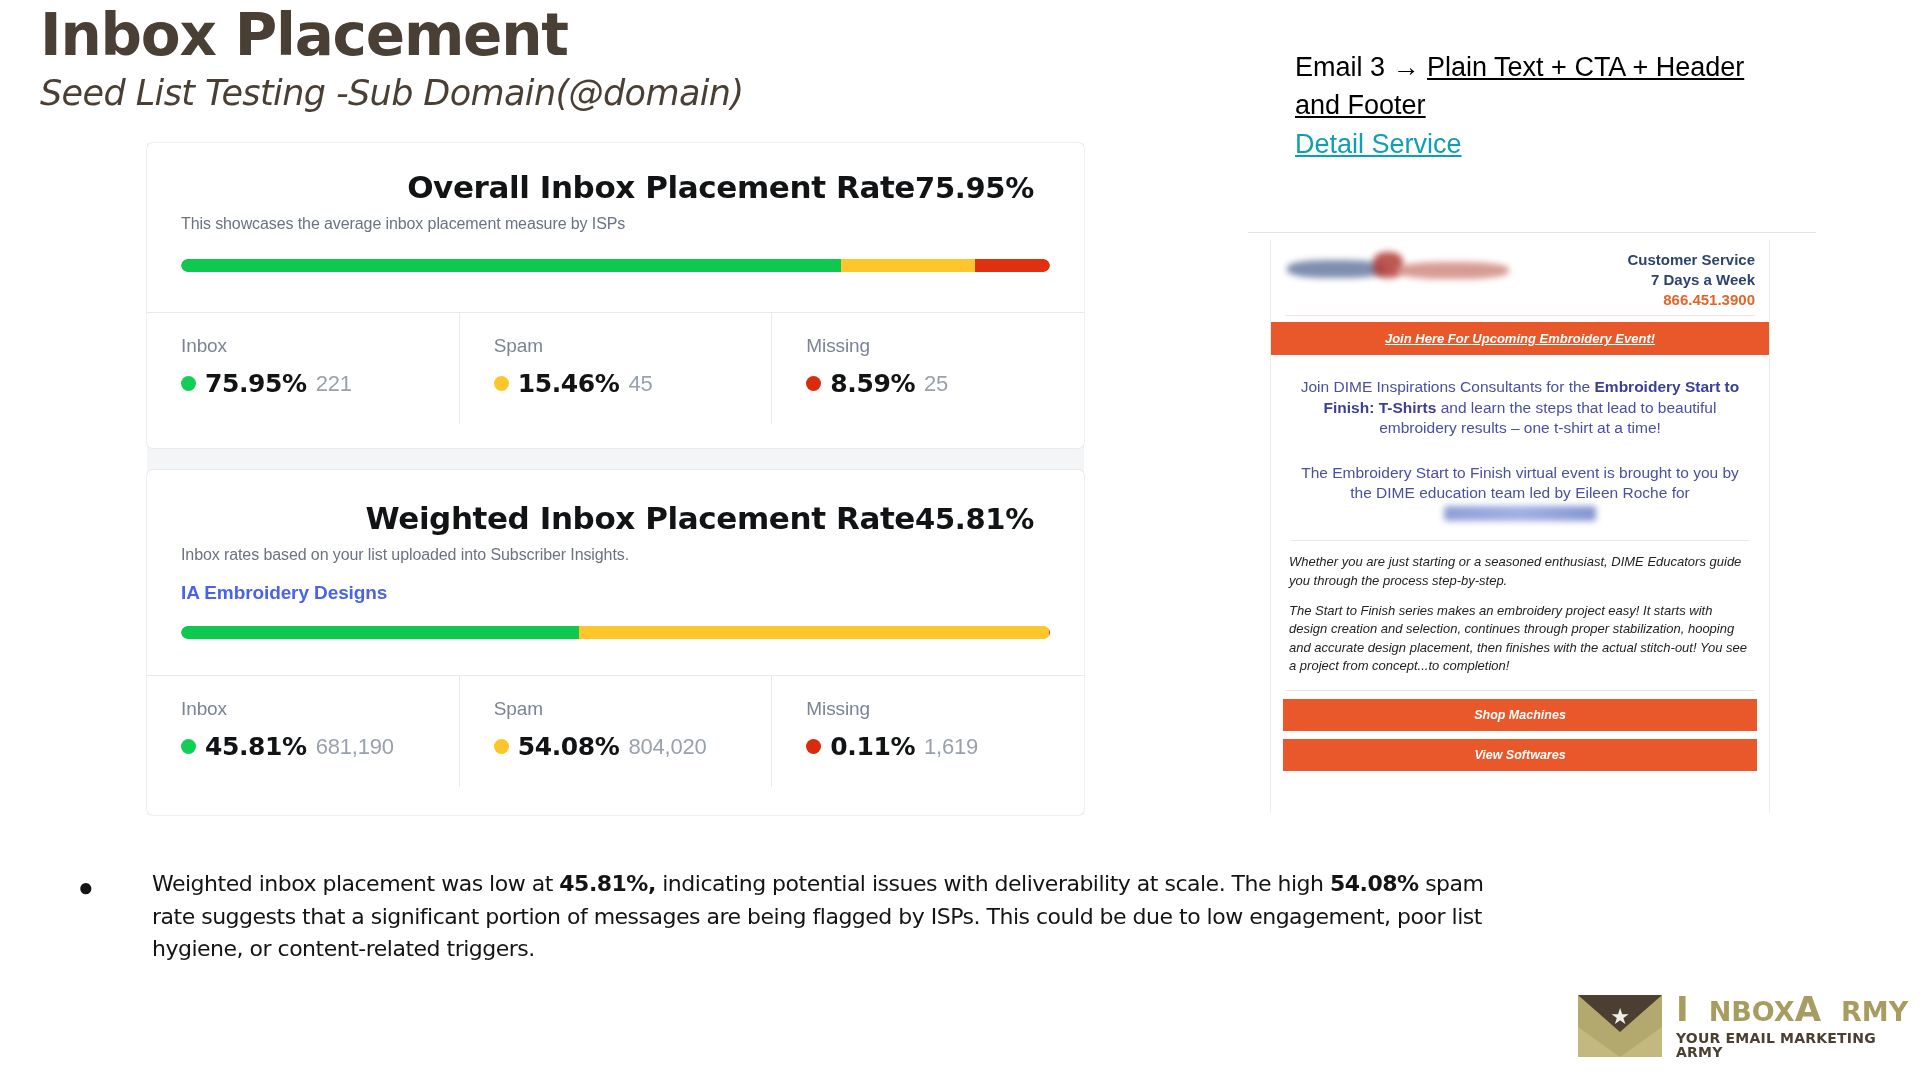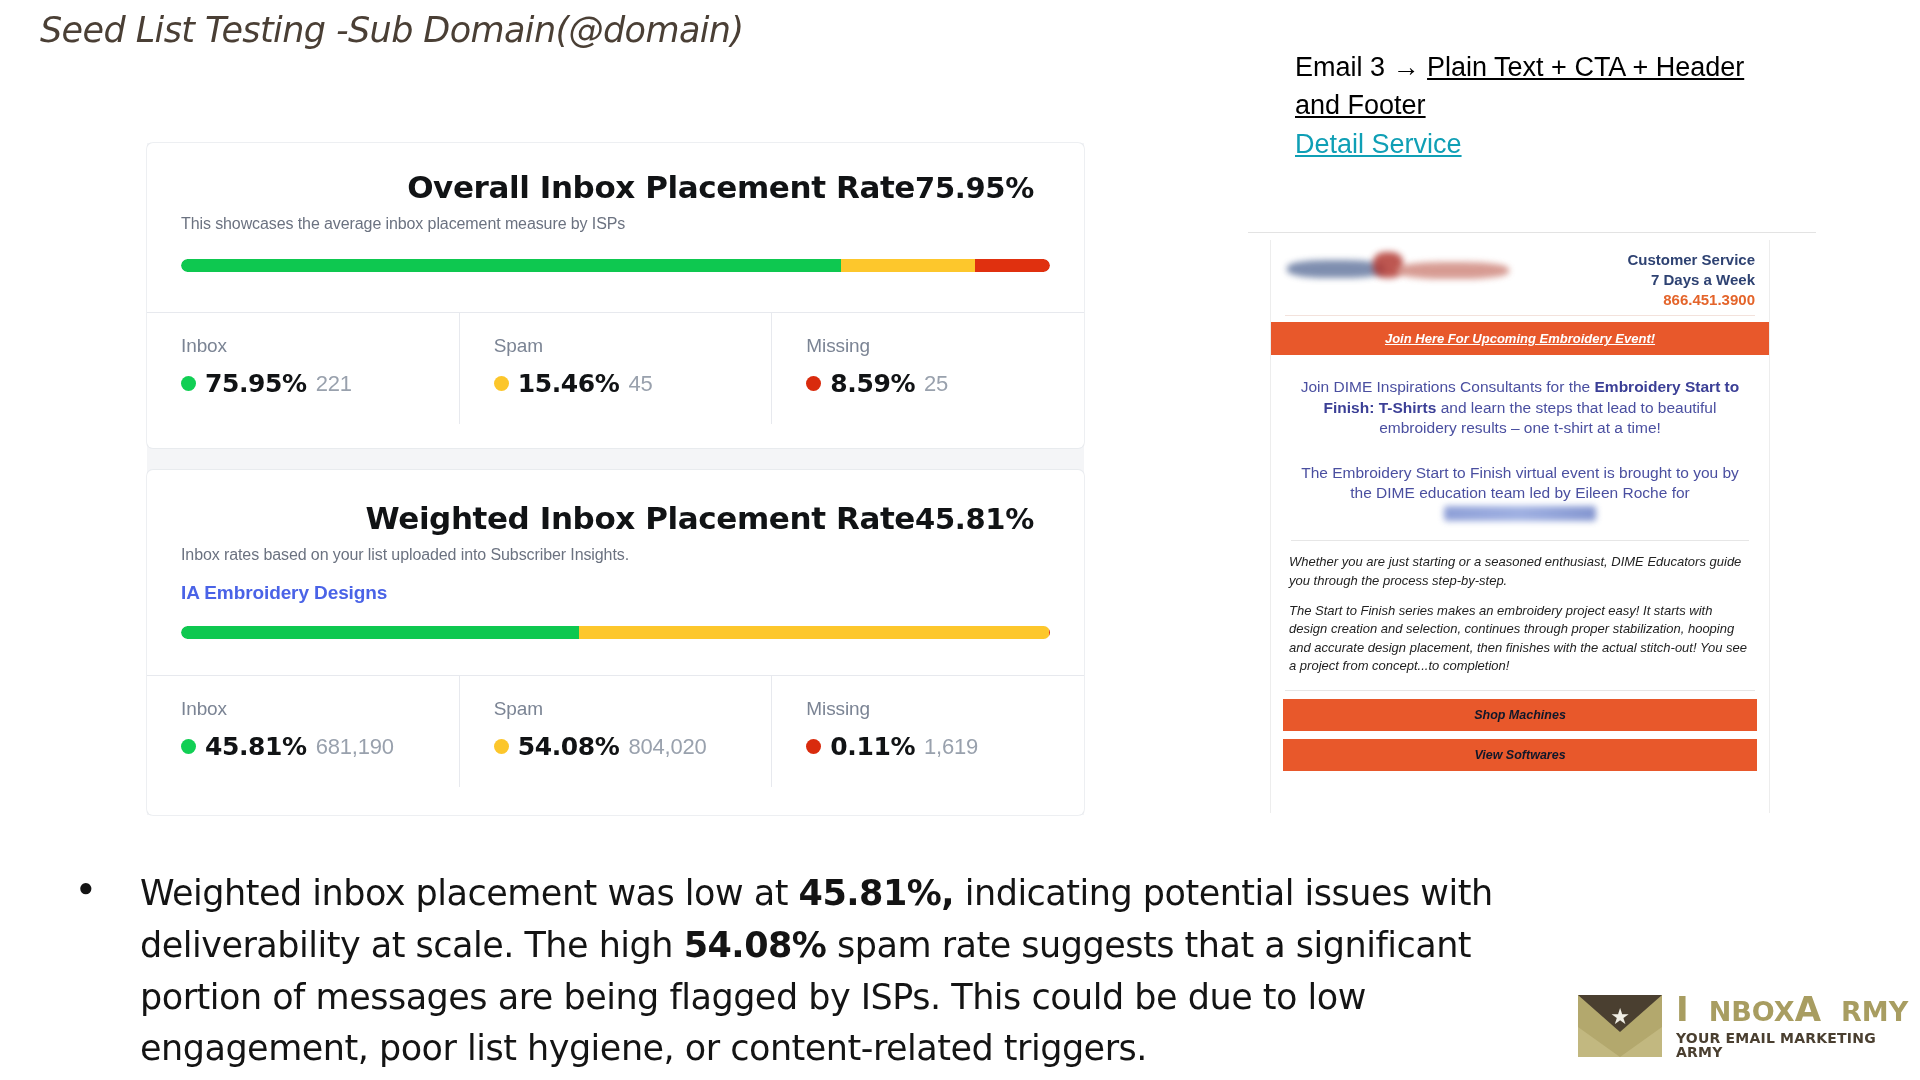--- a/index.html
+++ b/index.html
@@ -150,33 +150,33 @@
   }
   .em-hr { height: 1px; background: #e6e6e6; margin: 16px 20px 0 20px; }
   .em-body {
     color: #222; font-size: 13px; line-height: 1.42;
     padding: 12px 18px 0 18px;
     font-style: italic;
   }
   .em-body p + p { margin-top: 12px; }
   .em-footrule { height: 1px; background: #e6e6e6; margin: 14px 14px 0 14px; }
   .em-cta {
-    background: #e8582b; color: #0f172a; text-align: center;
+    background: #e8582b; color: #ffffff; text-align: center;
     font-size: 12.5px; font-weight: 700; font-style: italic;
     padding: 9px 0; margin: 8px 12px 0 12px;
   }
 
   
   .bullet-wrap { position: absolute; left: 78px; top: 868px; width: 1430px; display: flex; }
   .bullet-dot {
     font-size: 26px; line-height: 1.48; color: #141414; width: 62px; flex: none;
   }
   .bullet-text {
     font-family: "DejaVu Sans", sans-serif;
-    font-size: 35px; line-height: 1.48; color: #141414; letter-spacing: -0.5px;
+    font-size: 22px; line-height: 1.48; color: #141414; letter-spacing: -0.5px; margin-left: 12px;
   }
   .bullet-text b { font-weight: 700; }
 
   
   .ia-logo { position: absolute; left: 1578px; top: 992px; display: flex; align-items: center; gap: 14px; }
   .ia-env { position: relative; width: 84px; height: 62px; flex: none; }
   .ia-env .body { position: absolute; inset: 0; background: #b3a86d; }
   .ia-env .flap {
     position: absolute; left: 0; top: 0; width: 0; height: 0;
     border-left: 42px solid transparent; border-right: 42px solid transparent;
@@ -201,20 +201,21 @@
     font-family: "DejaVu Sans", sans-serif; font-weight: 700;
     color: #4a3f30; font-size: 14px; letter-spacing: 0.2px; margin-top: 5px;
   }
 </style>
 </head>
 <body>
 
 <div class="slide">
 
   <div class="title-block">
+    <div class="slide-title">Inbox Placement</div>
     <div class="slide-subtitle">Seed List Testing -Sub Domain(@domain)</div>
   </div>
 
   <div class="report-panel">
 
     <div class="card card-top">
       <div class="card-head">
         <div class="card-title">Overall Inbox Placement Rate</div>
         <div class="card-value">75.95%</div>
       </div>

